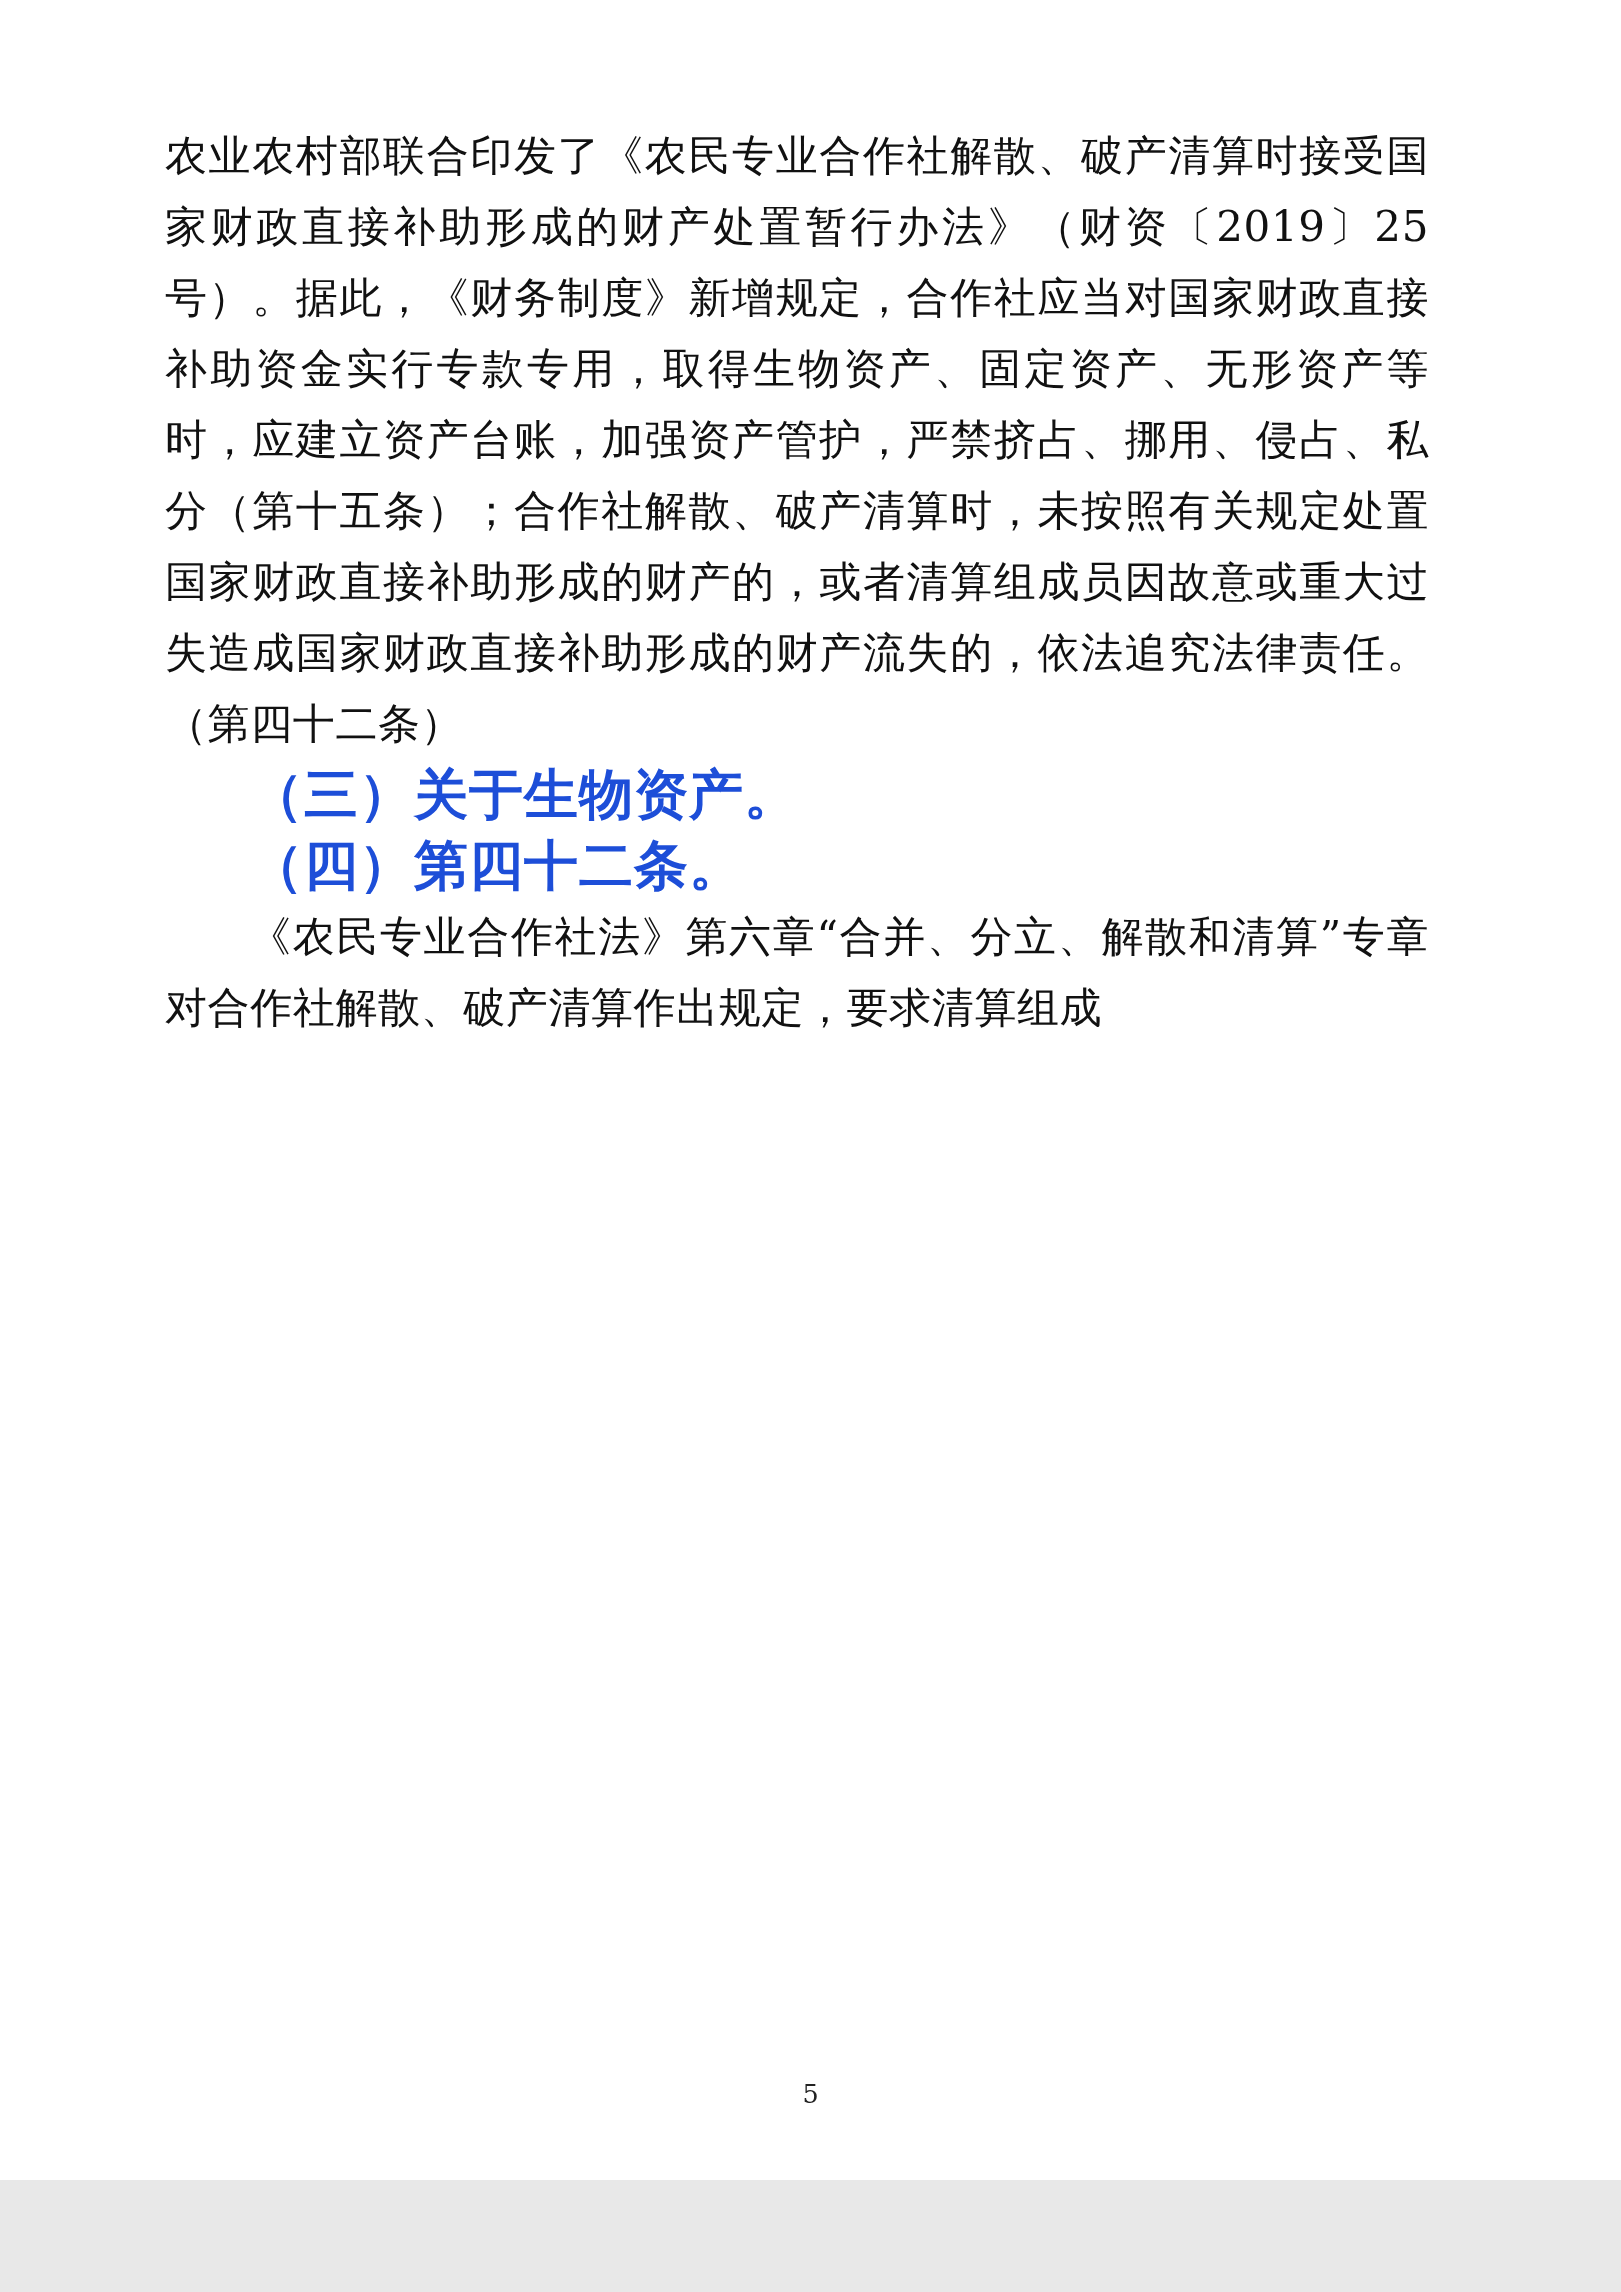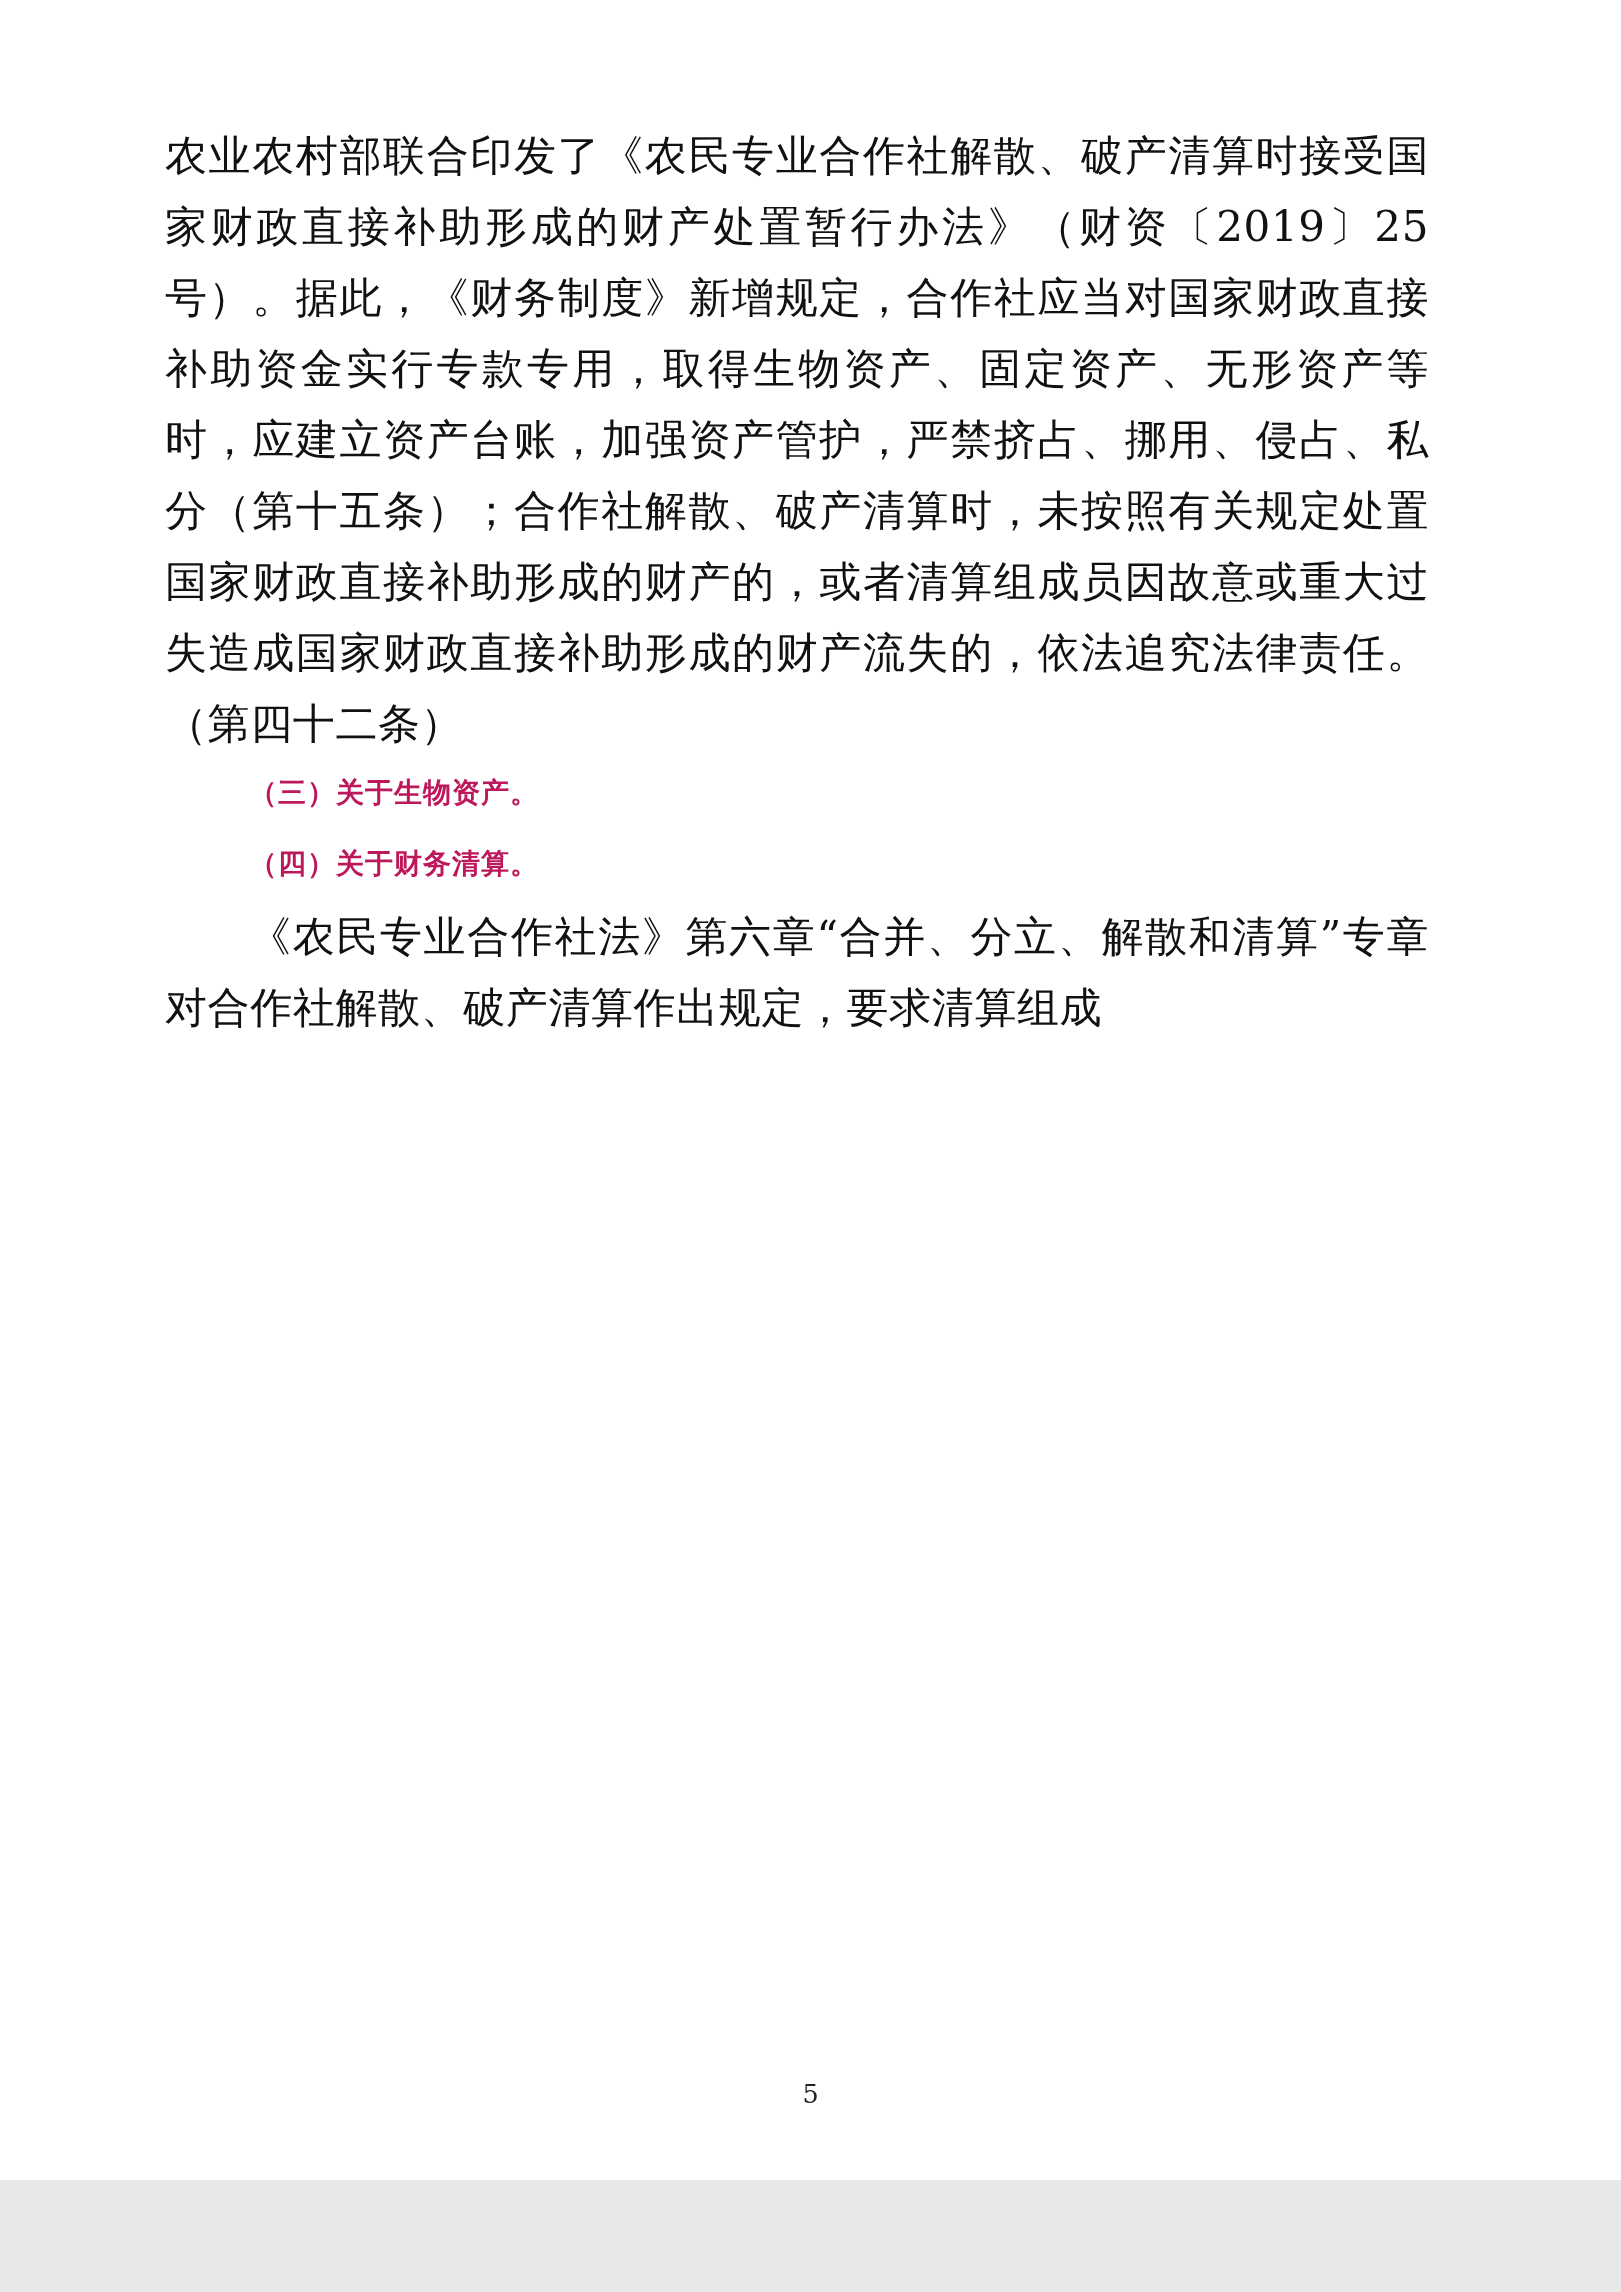--- a/index.html
+++ b/index.html
@@ -31,24 +31,24 @@
     text-align: justify;
     text-justify: inter-ideograph;
     letter-spacing: 0.6px;
     margin: 0;
     font-weight: 400;
   }
   .para.indent {
     text-indent: 84px;
   }
   .heading {
-    font-family: Liberation Mono, monospace;
-    font-size: 28px;
+    font-family: Liberation Sans, sans-serif;
+    font-size: 54px;
     line-height: 71px;
-    color: #be185d;
+    color: #1d4ed8;
     font-weight: 700;
     text-indent: 84px;
     margin: 0;
     letter-spacing: 1px;
   }
   .page-number {
     position: absolute;
     left: 0;
     right: 0;
     bottom: 71px;
@@ -63,21 +63,21 @@
 
 <div class="page">
 
   <div class="content">
 
     <p class="para">农业农村部联合印发了《农民专业合作社解散、破产清算时接受国家财政直接补助形成的财产处置暂行办法》（财资〔2019〕25号）。据此，《财务制度》新增规定，合作社应当对国家财政直接补助资金实行专款专用，取得生物资产、固定资产、无形资产等时，应建立资产台账，加强资产管护，严禁挤占、挪用、侵占、私分（第十五条）；合作社解散、破产清算时，未按照有关规定处置国家财政直接补助形成的财产的，或者清算组成员因故意或重大过失造成国家财政直接补助形成的财产流失的，依法追究法律责任。（第四十二条）</p>
 
     <p class="heading">（三）关于生物资产。</p>
 
 
-    <p class="heading">（四）关于财务清算。</p>
+    <p class="heading">（四）第四十二条。</p>
 
     <p class="para indent">《农民专业合作社法》第六章“合并、分立、解散和清算”专章对合作社解散、破产清算作出规定，要求清算组成</p>
 
   </div>
 
   <div class="page-number">5</div>
 
 </div>
 
 

